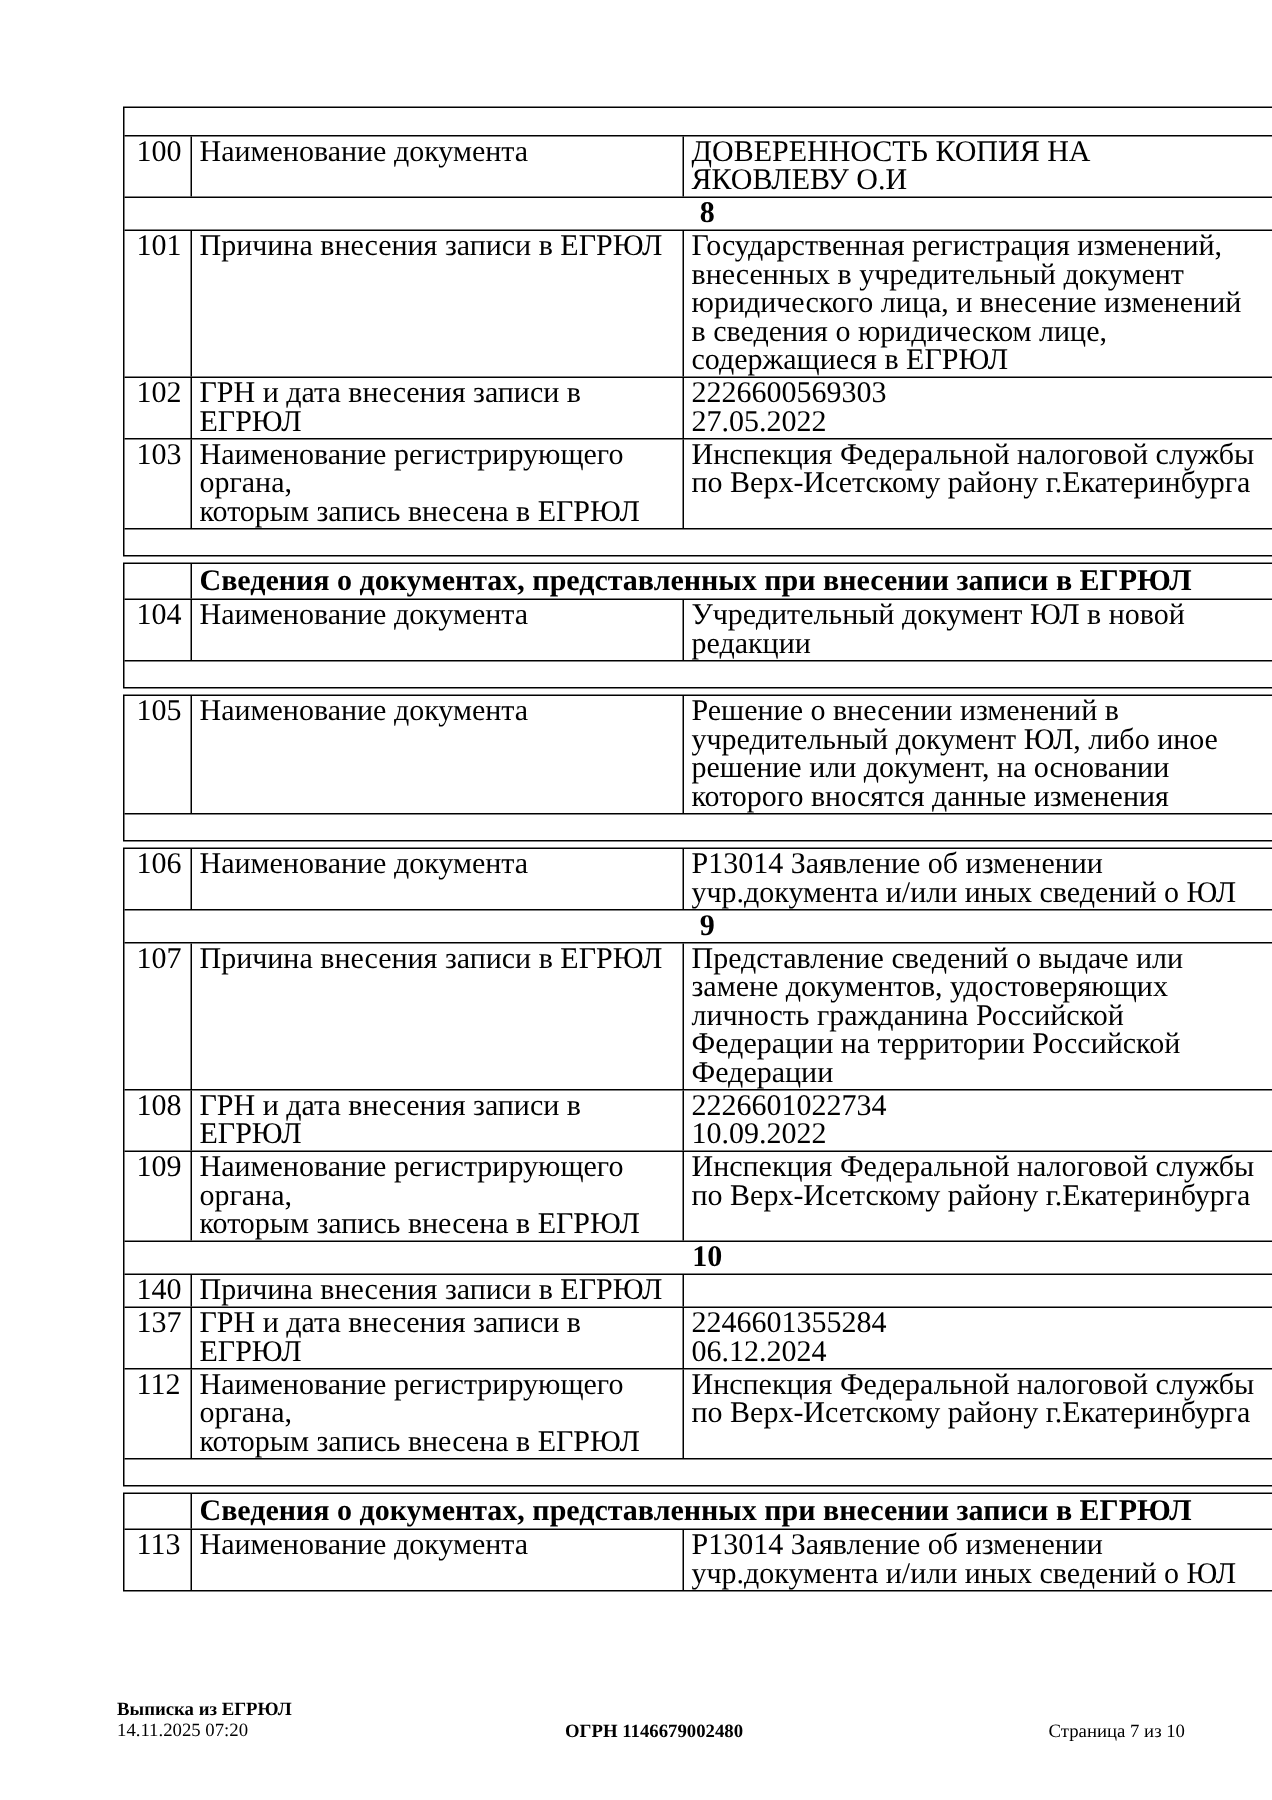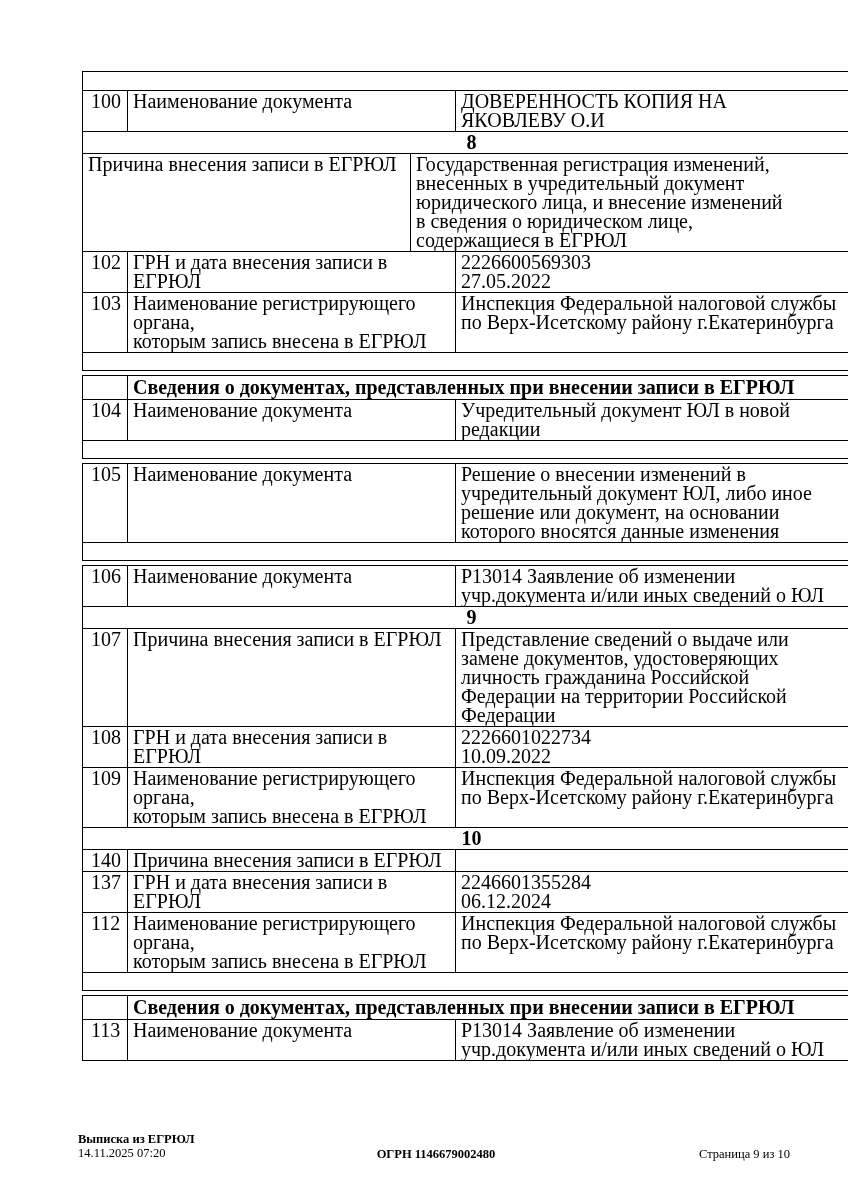--- a/index.html
+++ b/index.html
@@ -69,20 +69,21 @@
       <div class="block">
         <div class="row row-empty tall"></div>
         <div class="row row-data">
           <div class="c-num">100</div>
           <div class="c-label">Наименование документа</div>
           <div class="c-value">ДОВЕРЕННОСТЬ КОПИЯ НА
 ЯКОВЛЕВУ О.И</div>
         </div>
         <div class="row row-section">8</div>
         <div class="row row-data">
+          <div class="c-num">101</div>
           <div class="c-label">Причина внесения записи в ЕГРЮЛ</div>
           <div class="c-value">Государственная регистрация изменений,
 внесенных в учредительный документ
 юридического лица, и внесение изменений
 в сведения о юридическом лице,
 содержащиеся в ЕГРЮЛ</div>
         </div>
         <div class="row row-data">
           <div class="c-num">102</div>
           <div class="c-label">ГРН и дата внесения записи в ЕГРЮЛ</div>
@@ -185,16 +186,16 @@
         </div>
       </div>
     </div>
 
   <div class="footer">
     <div class="f-left">
       <div class="f-bold">Выписка из ЕГРЮЛ</div>
       <div>14.11.2025 07:20</div>
     </div>
     <div class="f-center">ОГРН 1146679002480</div>
-    <div class="f-right">Страница 9 из 10</div>
+    <div class="f-right">Страница 7 из 10</div>
   </div>
 
 </div>
 
 </body></html>

